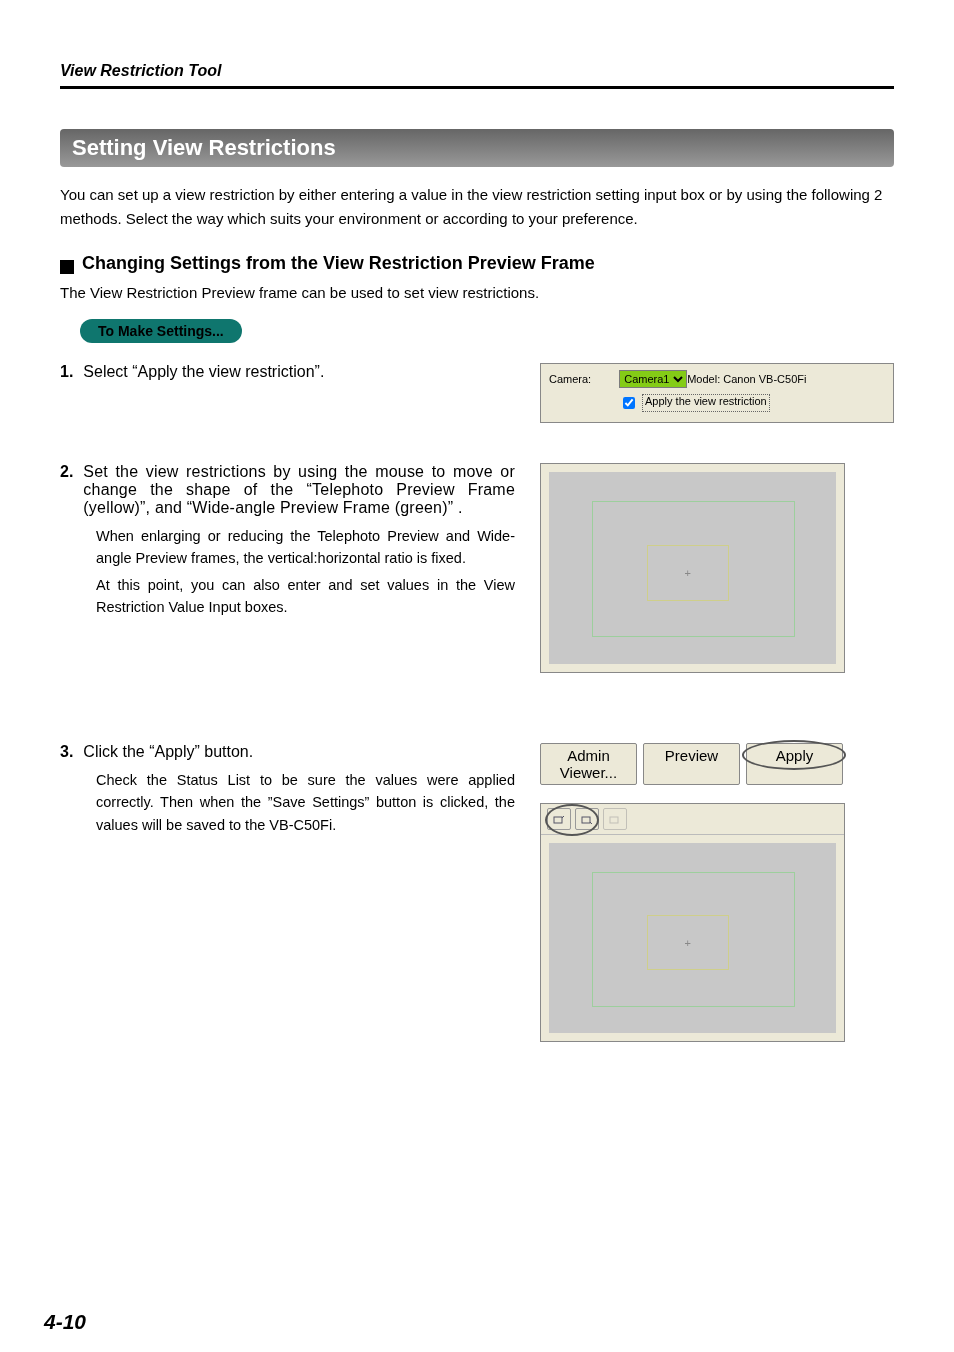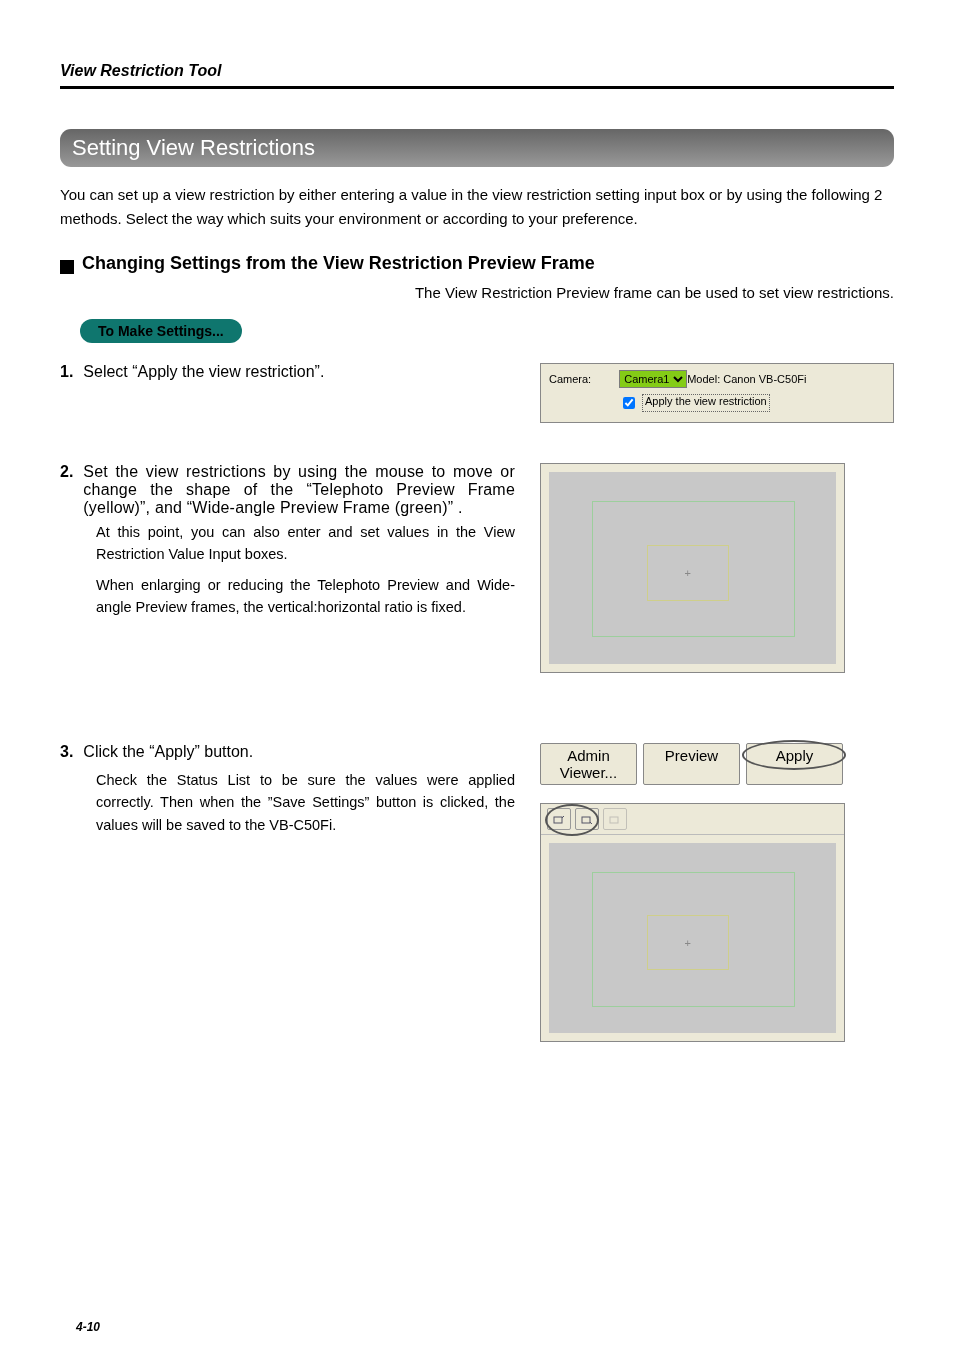--- a/index.html
+++ b/index.html
@@ -23,25 +23,25 @@
     font-size: 16px;
     margin-bottom: 6px;
   }
   .header-rule {
     border: none;
     border-top: 3px solid #000;
     margin: 0 0 40px 0;
   }
   .section-bar {
     background: linear-gradient(to bottom, #666, #999);
-    border-radius: 11px;
+    border-radius: 4px;
     padding: 6px 12px;
     color: #fff;
     font-size: 22px;
-    font-weight: normal;
+    font-weight: bold;
     margin-bottom: 16px;
   }
   .intro {
     font-size: 15px;
     line-height: 1.6;
     margin-bottom: 22px;
   }
   .subheading {
     font-size: 18px;
     font-weight: bold;
@@ -52,21 +52,20 @@
   }
   .black-square {
     display: inline-block;
     width: 14px;
     height: 14px;
     background: #000;
   }
   .subdesc {
     font-size: 15px;
     margin-bottom: 18px;
-    text-align: right;
   }
   .pill {
     display: inline-block;
     background: #0f766e;
     border-radius: 14px;
     padding: 4px 18px;
     font-size: 14px;
     font-weight: bold;
     margin-left: 20px;
     margin-bottom: 20px;
@@ -174,24 +173,24 @@
     font-size:10px;
   }
   .shot4-body {
     padding:8px;
   }
   .shot4-body .pano-outer { height:190px; }
 
   .page-num {
     position:absolute;
     bottom:30px;
-    left:76px;
+    left:44px;
     font-style:italic;
     font-weight:bold;
-    font-size:12px;
+    font-size:21px;
   }
 </style>
 </head>
 <body>
 
 <div class="page">
   <div class="header-title">View Restriction Tool</div>
   <hr class="header-rule">
 
   <div class="section-bar">Setting View Restrictions</div>
@@ -232,22 +231,22 @@
     </div>
   </div>
 
   
   <div class="row" style="margin-bottom:70px;">
     <div class="step-col">
       <div class="step-title-block">
         <span class="num">2.</span>
         <span class="tt" style="letter-spacing:0.2px;">Set the view restrictions by using the mouse to move or change the shape of the “Telephoto Preview Frame (yellow)”, and “Wide-angle Preview Frame (green)” .</span>
       </div>
+      <div class="step-body">When enlarging or reducing the Telephoto Preview and Wide-angle Preview frames, the vertical:horizontal ratio is fixed.</div>
       <div class="step-body" style="margin-top:4px;">At this point, you can also enter and set values in the View Restriction Value Input boxes.</div>
-      <div class="step-body">When enlarging or reducing the Telephoto Preview and Wide-angle Preview frames, the vertical:horizontal ratio is fixed.</div>
     </div>
     <div class="img-col">
       <div class="shot2">
         <div class="pano-outer">
           <div class="pano-frame-wide"></div>
           <div class="pano-frame-tele">
             <span>+</span>
           </div>
         </div>
       </div>

